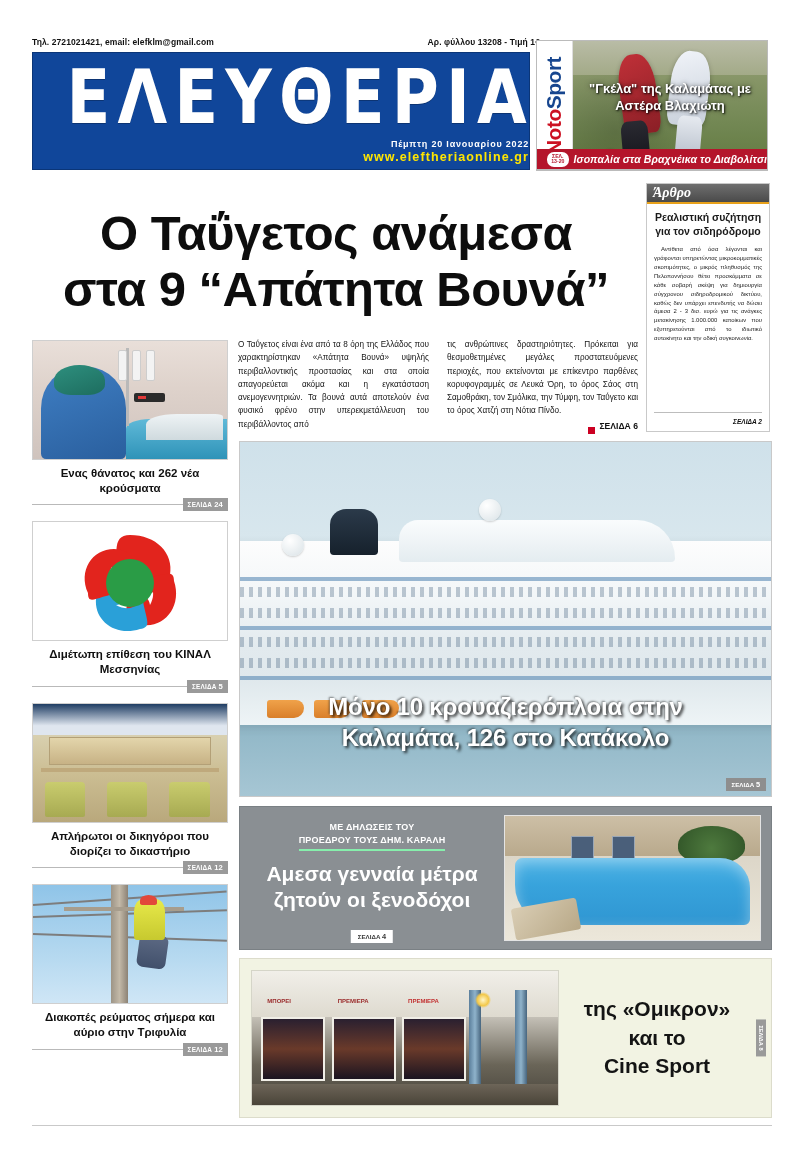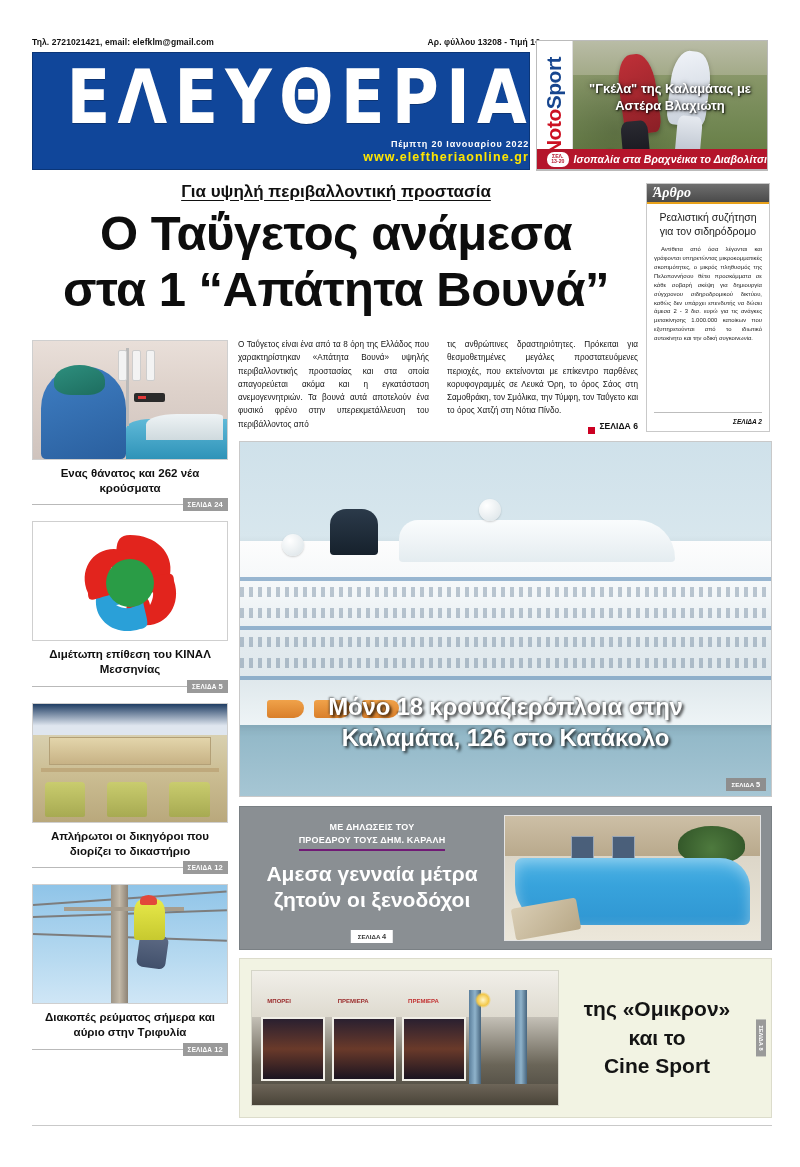--- a/index.html
+++ b/index.html
@@ -123,21 +123,21 @@
   .arthro-head {
     height: 20px; background: linear-gradient(180deg,#6f6f6f,#4a4a4a);
     border-bottom: 2px solid #e8a11a;
     display: flex; align-items: center; padding-left: 6px;
   }
   .arthro-head span {
     color: #fff; font-family: "Liberation Serif", serif; font-style: italic;
     font-weight: bold; font-size: 14px;
   }
   .arthro-title {
-    padding: 6px 7px 0; text-align: center; font-size: 10.5px; font-weight: normal;
+    padding: 6px 7px 0; text-align: center; font-size: 10.5px; font-weight: bold;
     color: #1a1a1a; line-height: 1.35;
   }
   .arthro-body {
     padding: 7px 7px 0; font-size: 5.9px; line-height: 1.5; color: #222;
     text-align: justify; text-indent: 7px;
   }
   .arthro-foot {
     position: absolute; right: 7px; bottom: 6px; font-size: 6.6px; font-weight: bold;
     font-style: italic; color: #111;
   }
@@ -301,21 +301,21 @@
 
   
   .hotels {
     position: absolute; left: 239px; top: 806px; width: 533px; height: 144px;
     background: #8a8f93; border: 1px solid #7a8084; display: flex;
   }
   .hotels-left { width: 264px; padding: 14px 8px 0; text-align: center; position: relative; }
   .hotels-kicker {
     font-size: 9px; font-weight: bold; color: #ffffff; line-height: 1.45;
     letter-spacing: .2px; display: inline-block;
-    border-bottom: 2px solid #701a75; padding-bottom: 2px;
+    border-bottom: 2px solid #86efac; padding-bottom: 2px;
   }
   .hotels-title {
     margin-top: 10px; font-size: 21px; font-weight: bold; color: #ffffff; line-height: 1.24;
   }
   .hotels-badge {
     position: absolute; left: 50%; transform: translateX(-50%); bottom: 6px;
     background: #ffffff; color: #3b3b3b; font-size: 6.2px; font-weight: bold; padding: 2px 7px;
   }
   .hotels-badge b { font-size: 7.4px; }
   .hotels-right { flex: 1; padding: 8px 10px 8px 0; }
@@ -406,24 +406,23 @@
     </div>
   </div>
   <div class="ns-strip">
     <div class="ns-badge">
       <span>ΣΕΛ.</span>
       <span>13-20</span>
     </div>
     <div class="ns-strip-text">Ισοπαλία στα Βραχνέικα το Διαβολίτσι</div>
   </div>
 
-  <div class="kicker">Για υψηλή περιβαλλοντική προστασία</div>
   <div class="headline">
     <span>Ο Ταΰγετος ανάμεσα</span>
-    <span class="l2">στα 1 “Απάτητα Βουνά”</span>
+    <span class="l2">στα 9 “Απάτητα Βουνά”</span>
   </div>
 
   <div class="arthro">
     <div class="arthro-head">
       <span>Άρθρο</span>
     </div>
     <div class="arthro-title">Ρεαλιστική συζήτηση για τον σιδηρόδρομο</div>
     <div class="arthro-body">Αντίθετα από όσα λέγονται και γράφονται υπηρετώντας μικροκομματικές σκοπιμότητες, ο μικρός πληθυσμός της Πελοποννήσου θέτει προσκόμματα σε κάθε σοβαρή σκέψη για δημιουργία σύγχρονου σιδηροδρομικού δικτύου, καθώς δεν υπάρχει επενδυτής να δώσει άμεσα 2 - 3 δισ. ευρώ για τις ανάγκες μετακίνησης 1.000.000 κατοίκων που εξυπηρετούνται από το ιδιωτικό αυτοκίνητο και την οδική συγκοινωνία.</div>
     <div class="arthro-rule"></div>
     <div class="arthro-foot">ΣΕΛΙΔΑ 2</div>
@@ -538,21 +537,21 @@
       <div class="deckline dl2"></div>
       <div class="deckline dl3"></div>
     <div class="wins wr1"></div>
       <div class="wins wr2"></div>
       <div class="wins wr3"></div>
       <div class="wins wr4"></div>
     <div class="boat b1"></div>
     <div class="boat b2"></div>
     <div class="boat b3"></div>
     <div class="cruise-cap">
-      <div>Μόνο 18 κρουαζιερόπλοια στην</div>
+      <div>Μόνο 10 κρουαζιερόπλοια στην</div>
       <div>Καλαμάτα, 126 στο Κατάκολο</div>
     </div>
     <div class="cruise-badge">
       <span>ΣΕΛΙΔΑ</span>
       <b>5</b>
     </div>
   </div>
 
   <div class="hotels">
     <div class="hotels-left">

